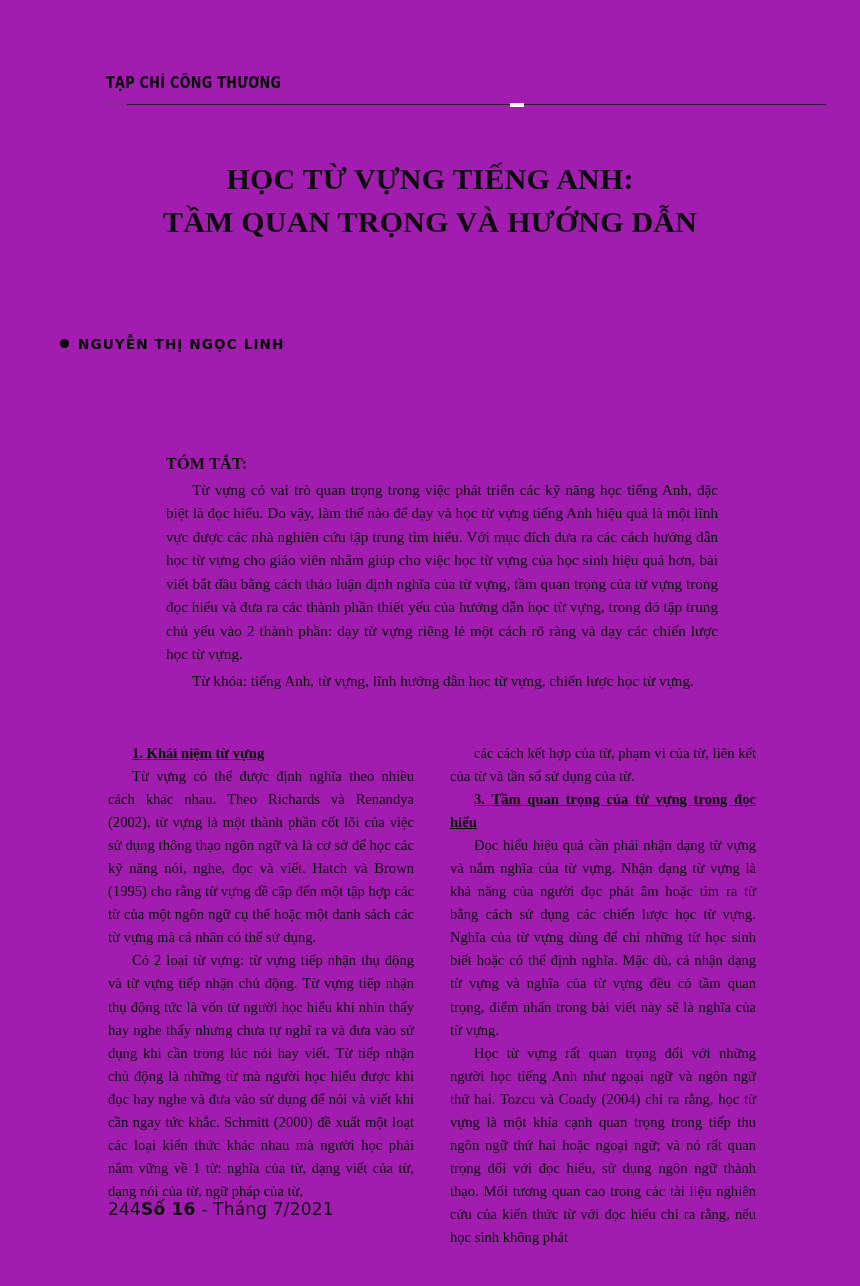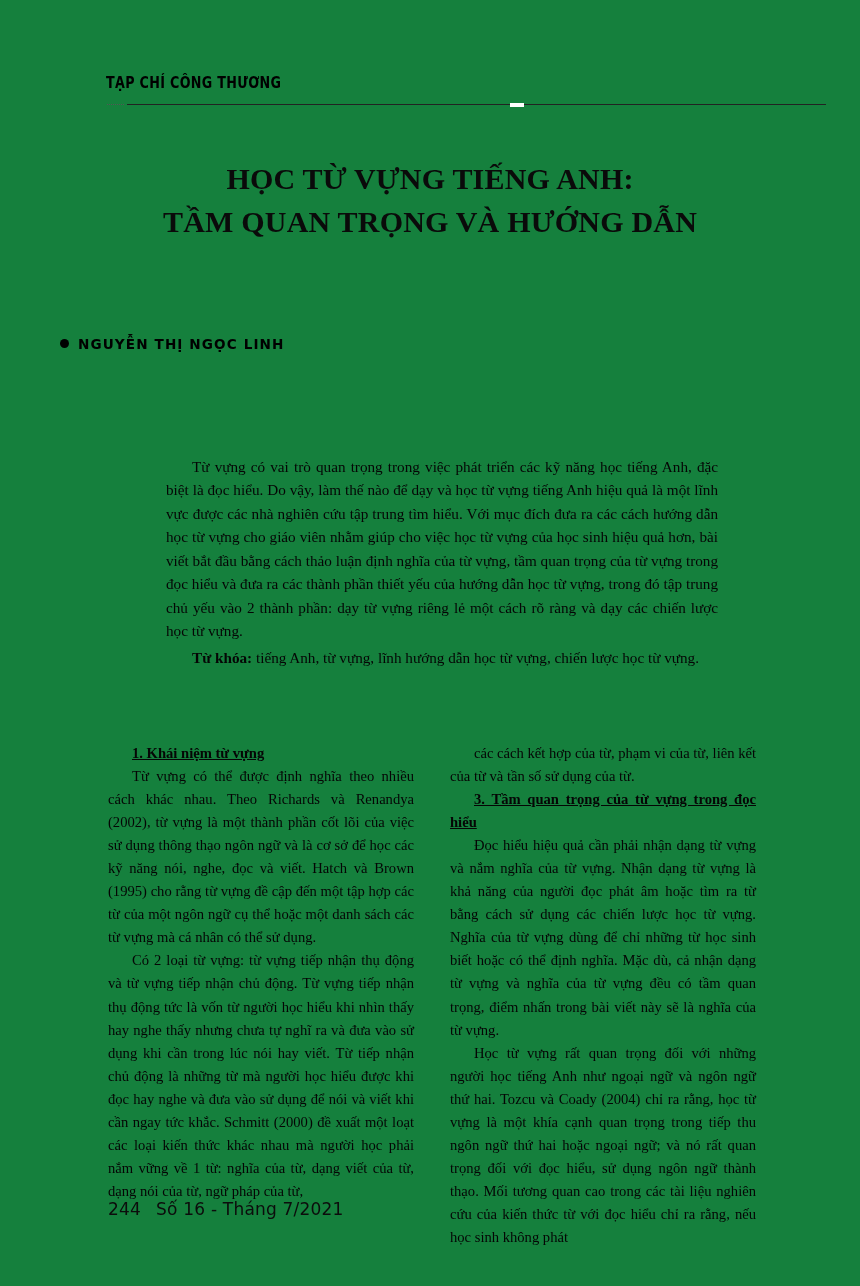--- a/index.html
+++ b/index.html
@@ -10,21 +10,21 @@
   }
   body {
     font-family: "Liberation Serif", "DejaVu Serif", serif;
     color: #050505;
   }
   .page {
     position: relative;
     width: 860px;
     height: 1286px;
     margin: 0 auto;
-    background: #15803d;
+    background: #a21caf;
     overflow: hidden;
     box-sizing: border-box;
   }
 
   
   .running-head {
     position: absolute;
     left: 106px;
     top: 74px;
     width: 700px;
@@ -123,21 +123,21 @@
     text-indent: 26px;
     margin: 0;
   }
   .abstract-keywords {
     font-size: 15.2px;
     line-height: 1.545;
     text-align: justify;
     text-indent: 26px;
     margin: 3px 0 0 0;
   }
-  .abstract-keywords .kw-label { font-weight: 700; }
+  .abstract-keywords .kw-label { font-weight: 400; }
 
   
   .columns {
     position: absolute;
     left: 108px;
     top: 742px;
     width: 648px;
     height: 432px;
     display: flex;
     gap: 36px;
@@ -162,22 +162,22 @@
   
   .footer {
     position: absolute;
     left: 108px;
     top: 1199px;
     font-family: "DejaVu Sans", "Liberation Sans", sans-serif;
     font-size: 17px;
     color: #0c0c0c;
     letter-spacing: 0.2px;
   }
-  .footer .page-num { font-weight: 400; margin-right: 15px; }
-  .footer .issue { font-weight: 400; }
+  .footer .page-num { font-weight: 400; margin-right: 0; }
+  .footer .issue { font-weight: 700; }
   .footer .issue-rest { font-weight: 400; text-align: right; }
 </style>
 </head>
 <body>
 
 <div class="page">
 
   <div class="running-head">
     <div class="running-head-title">TẠP CHÍ CÔNG THƯƠNG</div>
     <div class="running-head-rule">
@@ -188,20 +188,21 @@
   <h1 class="article-title">
     <span class="tline">HỌC TỪ VỰNG TIẾNG ANH:</span>
     <span class="tline">TẦM QUAN TRỌNG VÀ HƯỚNG DẪN</span>
   </h1>
 
   <div class="author-line">
     <span class="author-bullet"></span><span>NGUYỄN THỊ NGỌC LINH</span>
   </div>
 
   <section class="abstract">
+    <div class="abstract-heading">TÓM TẮT:</div>
     <p class="abstract-body">Từ vựng có vai trò quan trọng trong việc phát triển các kỹ năng học tiếng Anh, đặc biệt là đọc hiểu. Do vậy, làm thế nào để dạy và học từ vựng tiếng Anh hiệu quả là một lĩnh vực được các nhà nghiên cứu tập trung tìm hiểu. Với mục đích đưa ra các cách hướng dẫn học từ vựng cho giáo viên nhằm giúp cho việc học từ vựng của học sinh hiệu quả hơn, bài viết bắt đầu bằng cách thảo luận định nghĩa của từ vựng, tầm quan trọng của từ vựng trong đọc hiểu và đưa ra các thành phần thiết yếu của hướng dẫn học từ vựng, trong đó tập trung chủ yếu vào 2 thành phần: dạy từ vựng riêng lẻ một cách rõ ràng và dạy các chiến lược học từ vựng.</p>
     <p class="abstract-keywords">
       <span class="kw-label">Từ khóa:</span><span> tiếng Anh, từ vựng, lĩnh hướng dẫn học từ vựng, chiến lược học từ vựng.</span>
     </p>
   </section>
 
   <div class="columns">
     <div class="col" id="left-col">
         <p class="section-head">1. Khái niệm từ vựng</p>
         <p>Từ vựng có thể được định nghĩa theo nhiều cách khác nhau. Theo Richards và Renandya (2002), từ vựng là một thành phần cốt lõi của việc sử dụng thông thạo ngôn ngữ và là cơ sở để học các kỹ năng nói, nghe, đọc và viết. Hatch và Brown (1995) cho rằng từ vựng đề cập đến một tập hợp các từ của một ngôn ngữ cụ thể hoặc một danh sách các từ vựng mà cá nhân có thể sử dụng.</p>

